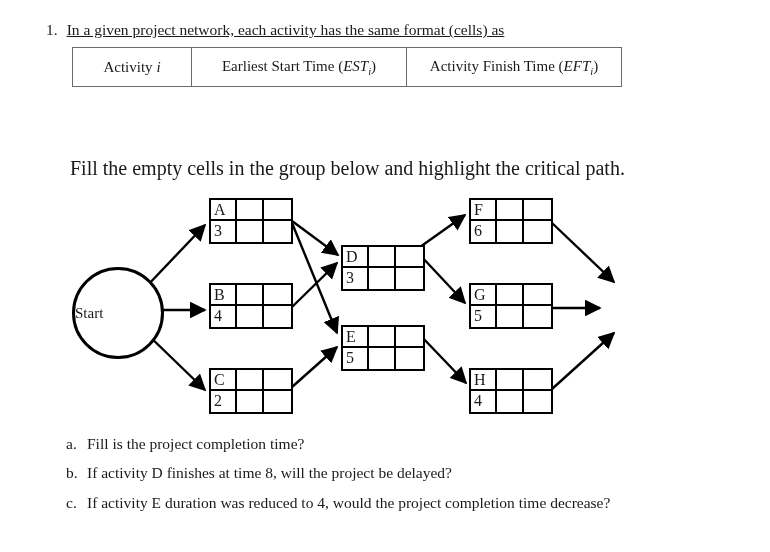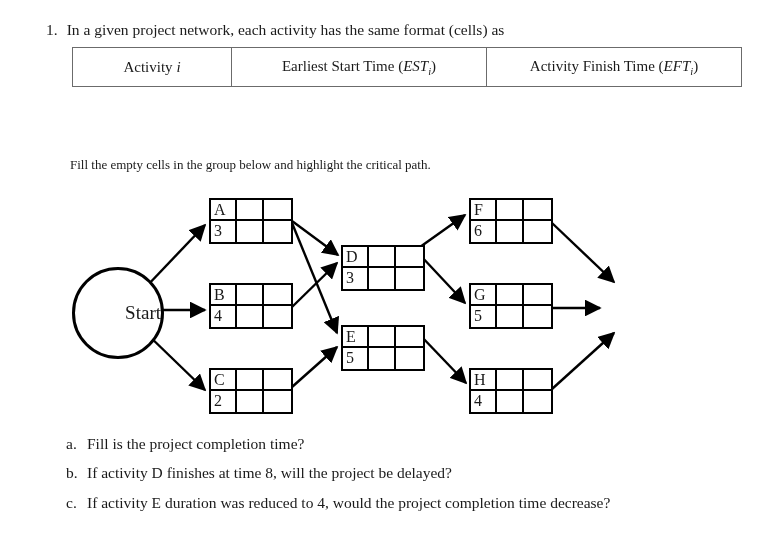--- a/index.html
+++ b/index.html
@@ -31,55 +31,56 @@
     font-size: 15.5px;
     line-height: 1.3;
     display: flex;
     gap: 9px;
   }
   .q-num {
     flex: 0 0 auto;
   }
   .q-text {
     flex: 1 1 auto;
+    text-decoration: underline;
   }
 
   
   .format-table {
     position: absolute;
     left: 72px;
     top: 47px;
     width: 546px;
     border-collapse: collapse;
     table-layout: fixed;
   }
   .format-table td {
     border: 1px solid #6b6b6b;
     text-align: center;
     vertical-align: middle;
     font-size: 15px;
     height: 38px;
-    padding: 0 20px;
+    padding: 0 0;
   }
   .format-table td.col-a { width: 118px; }
   .format-table td.col-b { width: 214px; }
   .format-table td.col-c { width: 214px; }
   .ital { font-style: italic; }
   .sub {
     font-size: 10.5px;
     vertical-align: sub;
     font-style: italic;
   }
 
   
   .fill-line {
     position: absolute;
     left: 70px;
     top: 157px;
-    font-size: 13px;
+    font-size: 20px;
   }
 
   
   .diagram {
     position: absolute;
     left: 0;
     top: 185px;
     width: 770px;
     height: 245px;
   }
@@ -110,22 +111,22 @@
   .node-box .cell.r2 { border-bottom: none; }
 
   
   .terminal {
     position: absolute;
     border: 3px solid #000;
     border-radius: 50%;
     background: #ffffff;
     display: flex;
     align-items: center;
-    justify-content: flex-end;
-    font-size: 19px;
+    justify-content: flex-start;
+    font-size: 15px;
   }
 
   
   .subq-list {
     position: absolute;
     left: 66px;
     top: 434px;
     width: 620px;
     font-size: 15.5px;
     line-height: 1.32;

